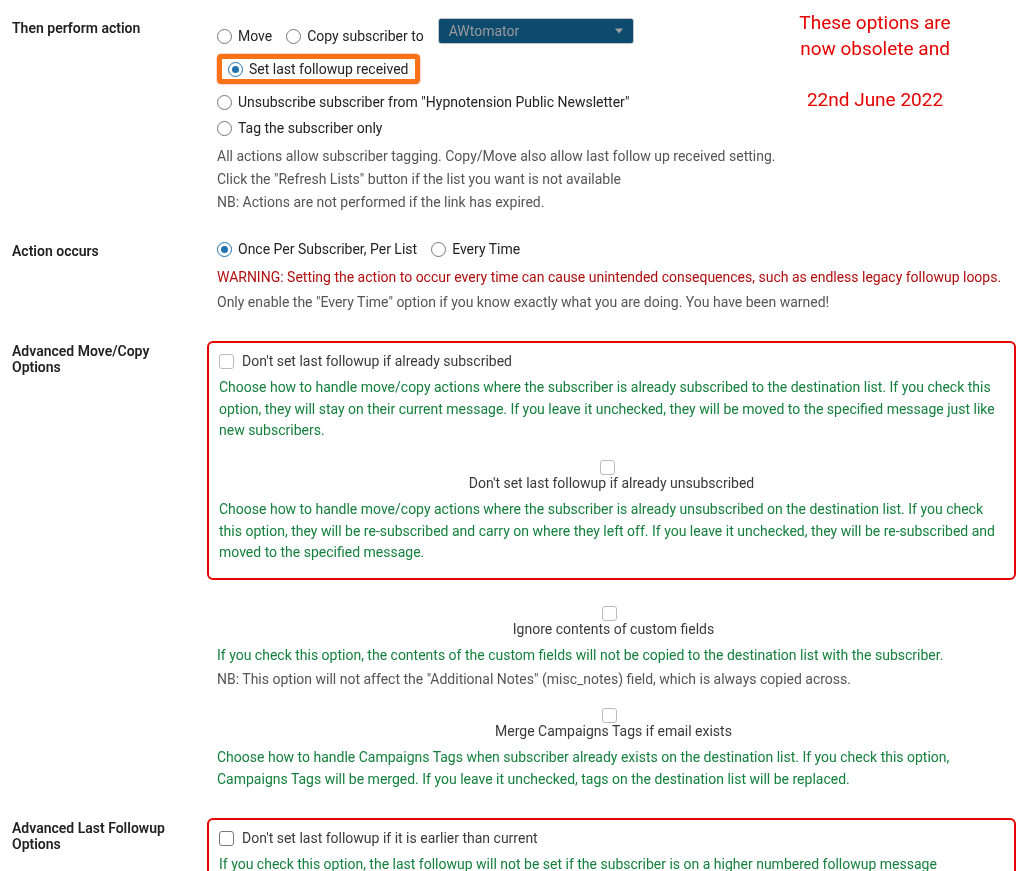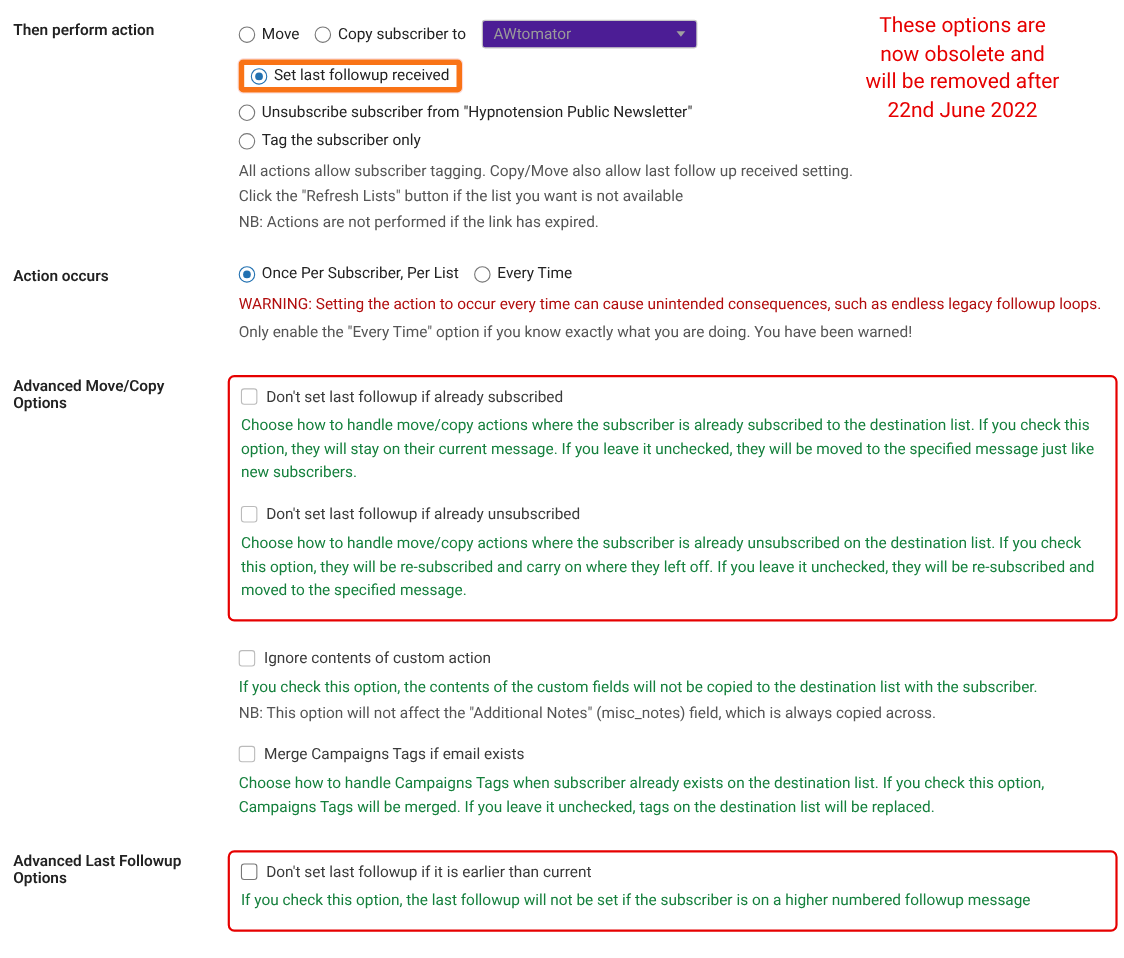--- a/index.html
+++ b/index.html
@@ -20,21 +20,21 @@
     flex-shrink: 0;
     font-weight: 600;
     padding-top: 2px;
   }
   .content-col {
     flex: 1;
     position: relative;
   }
   .radio-line {
     display: flex;
-    align-items: center;
+    align-items: flex-end;
     margin-bottom: 10px;
     flex-wrap: wrap;
   }
   .radio {
     width: 15px;
     height: 15px;
     border: 1.5px solid #777;
     border-radius: 50%;
     margin-right: 6px;
     display: inline-flex;
@@ -49,21 +49,21 @@
     content: "";
     width: 7px;
     height: 7px;
     background: #2271b1;
     border-radius: 50%;
   }
   .radio-text {
     margin-right: 14px;
   }
   .select-box {
-    background: #4c1d95;
+    background: #0c4a6e;
     border: 1px solid #c5c5c5;
     border-radius: 3px;
     padding: 4px 28px 4px 10px;
     width: 196px;
     color: #9a9a9a;
     position: relative;
     display: inline-block;
   }
   .select-box::after {
     content: "";
@@ -114,47 +114,48 @@
     border-radius: 3px;
     margin-right: 8px;
     flex-shrink: 0;
     background: #fff;
   }
   .checkbox.withborder {
     border: 1.5px solid #777;
   }
   .check-line {
     display: flex;
+    align-items: center;
     margin-bottom: 2px;
   }
   .chk-label {
     color: #3a3a3a;
   }
   .annot {
     position: absolute;
     right: 10px;
     top: -8px;
     color: #e60000;
     font-size: 19px;
     text-align: center;
     line-height: 1.35;
     width: 250px;
   }
-  .section-gap { margin-top: 18px; }
+  .section-gap { margin-top: 18px; flex-direction: column; }
 </style>
 </head>
 <body>
 
 <div class="row">
   <div class="label-col">Then perform action</div>
   <div class="content-col">
     <div class="annot">
       <span>These options are</span><br>
       <span>now obsolete and</span><br>
-      <span>will be removed after</span><br>
+      <br>
       <span>22nd June 2022</span>
     </div>
 
     <div class="radio-line">
       <span class="radio"></span>
       <span class="radio-text">Move</span>
       <span class="radio"></span>
       <span class="radio-text">Copy subscriber to</span>
       <span class="select-box">
         <span>AWtomator</span>
@@ -213,21 +214,21 @@
 
       <div class="check-line section-gap">
         <span class="checkbox"></span>
         <span class="chk-label">Don't set last followup if already unsubscribed</span>
       </div>
       <div class="help-para">Choose how to handle move/copy actions where the subscriber is already unsubscribed on the destination list. If you check this option, they will be re-subscribed and carry on where they left off. If you leave it unchecked, they will be re-subscribed and moved to the specified message.</div>
     </div>
 
     <div class="check-line section-gap" style="margin-top:26px">
       <span class="checkbox"></span>
-      <span class="chk-label">Ignore contents of custom action</span>
+      <span class="chk-label">Ignore contents of custom fields</span>
     </div>
     <div class="help-para">If you check this option, the contents of the custom fields will not be copied to the destination list with the subscriber.</div>
     <div class="help-line">NB: This option will not affect the "Additional Notes" (misc_notes) field, which is always copied across.</div>
 
     <div class="check-line section-gap" style="">
       <span class="checkbox"></span>
       <span class="chk-label">Merge Campaigns Tags if email exists</span>
     </div>
     <div class="help-para">Choose how to handle Campaigns Tags when subscriber already exists on the destination list. If you check this option, Campaigns Tags will be merged. If you leave it unchecked, tags on the destination list will be replaced.</div>
   </div>

